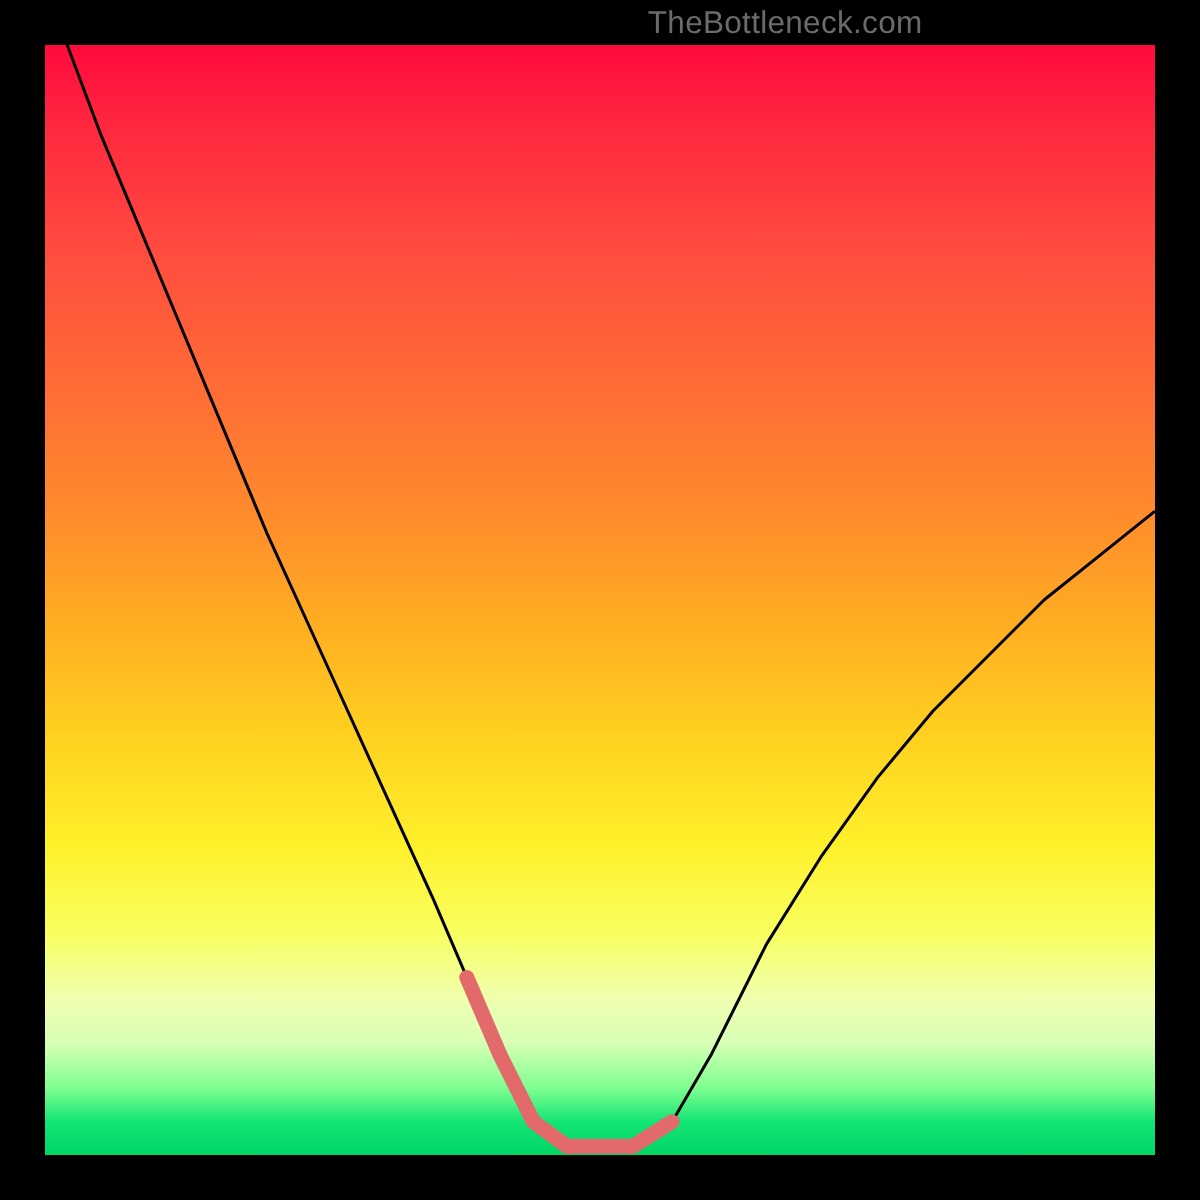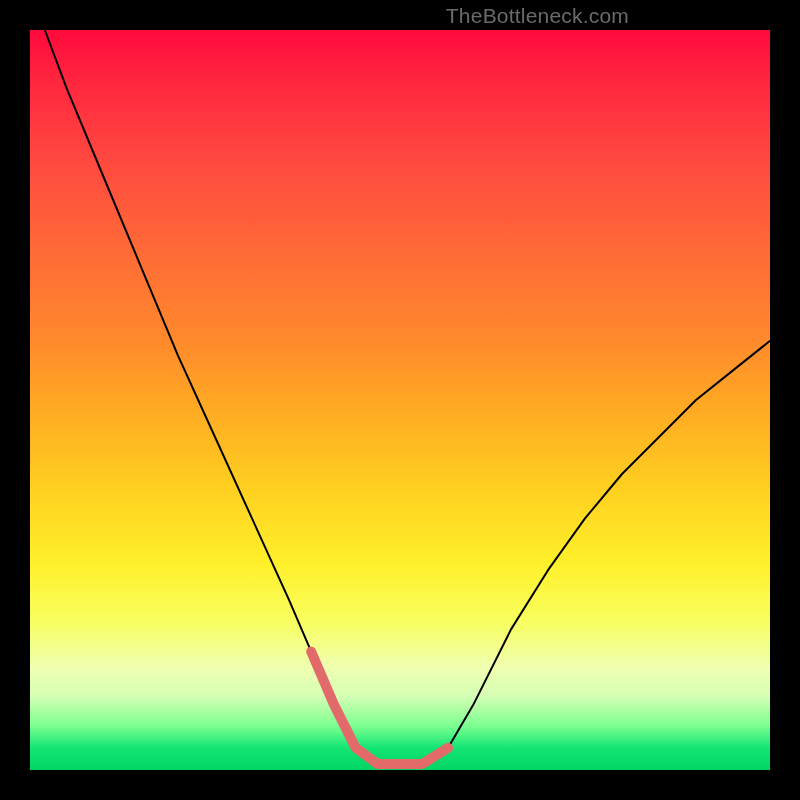--- a/index.html
+++ b/index.html
@@ -9,21 +9,20 @@
     height: 800px;
     background: #000;
     overflow: hidden;
     font-family: Arial, Helvetica, sans-serif;
   }
   .stage {
     position: relative;
     width: 645px;
     height: 800px;
     background: #000;
-    padding-left: 14px;
   }
   .plot-area {
     position: absolute;
     left: 30px;
     top: 30px;
     width: 740px;
     height: 740px;
     
     background: linear-gradient(to bottom,
       #ff0a3c 0%,

